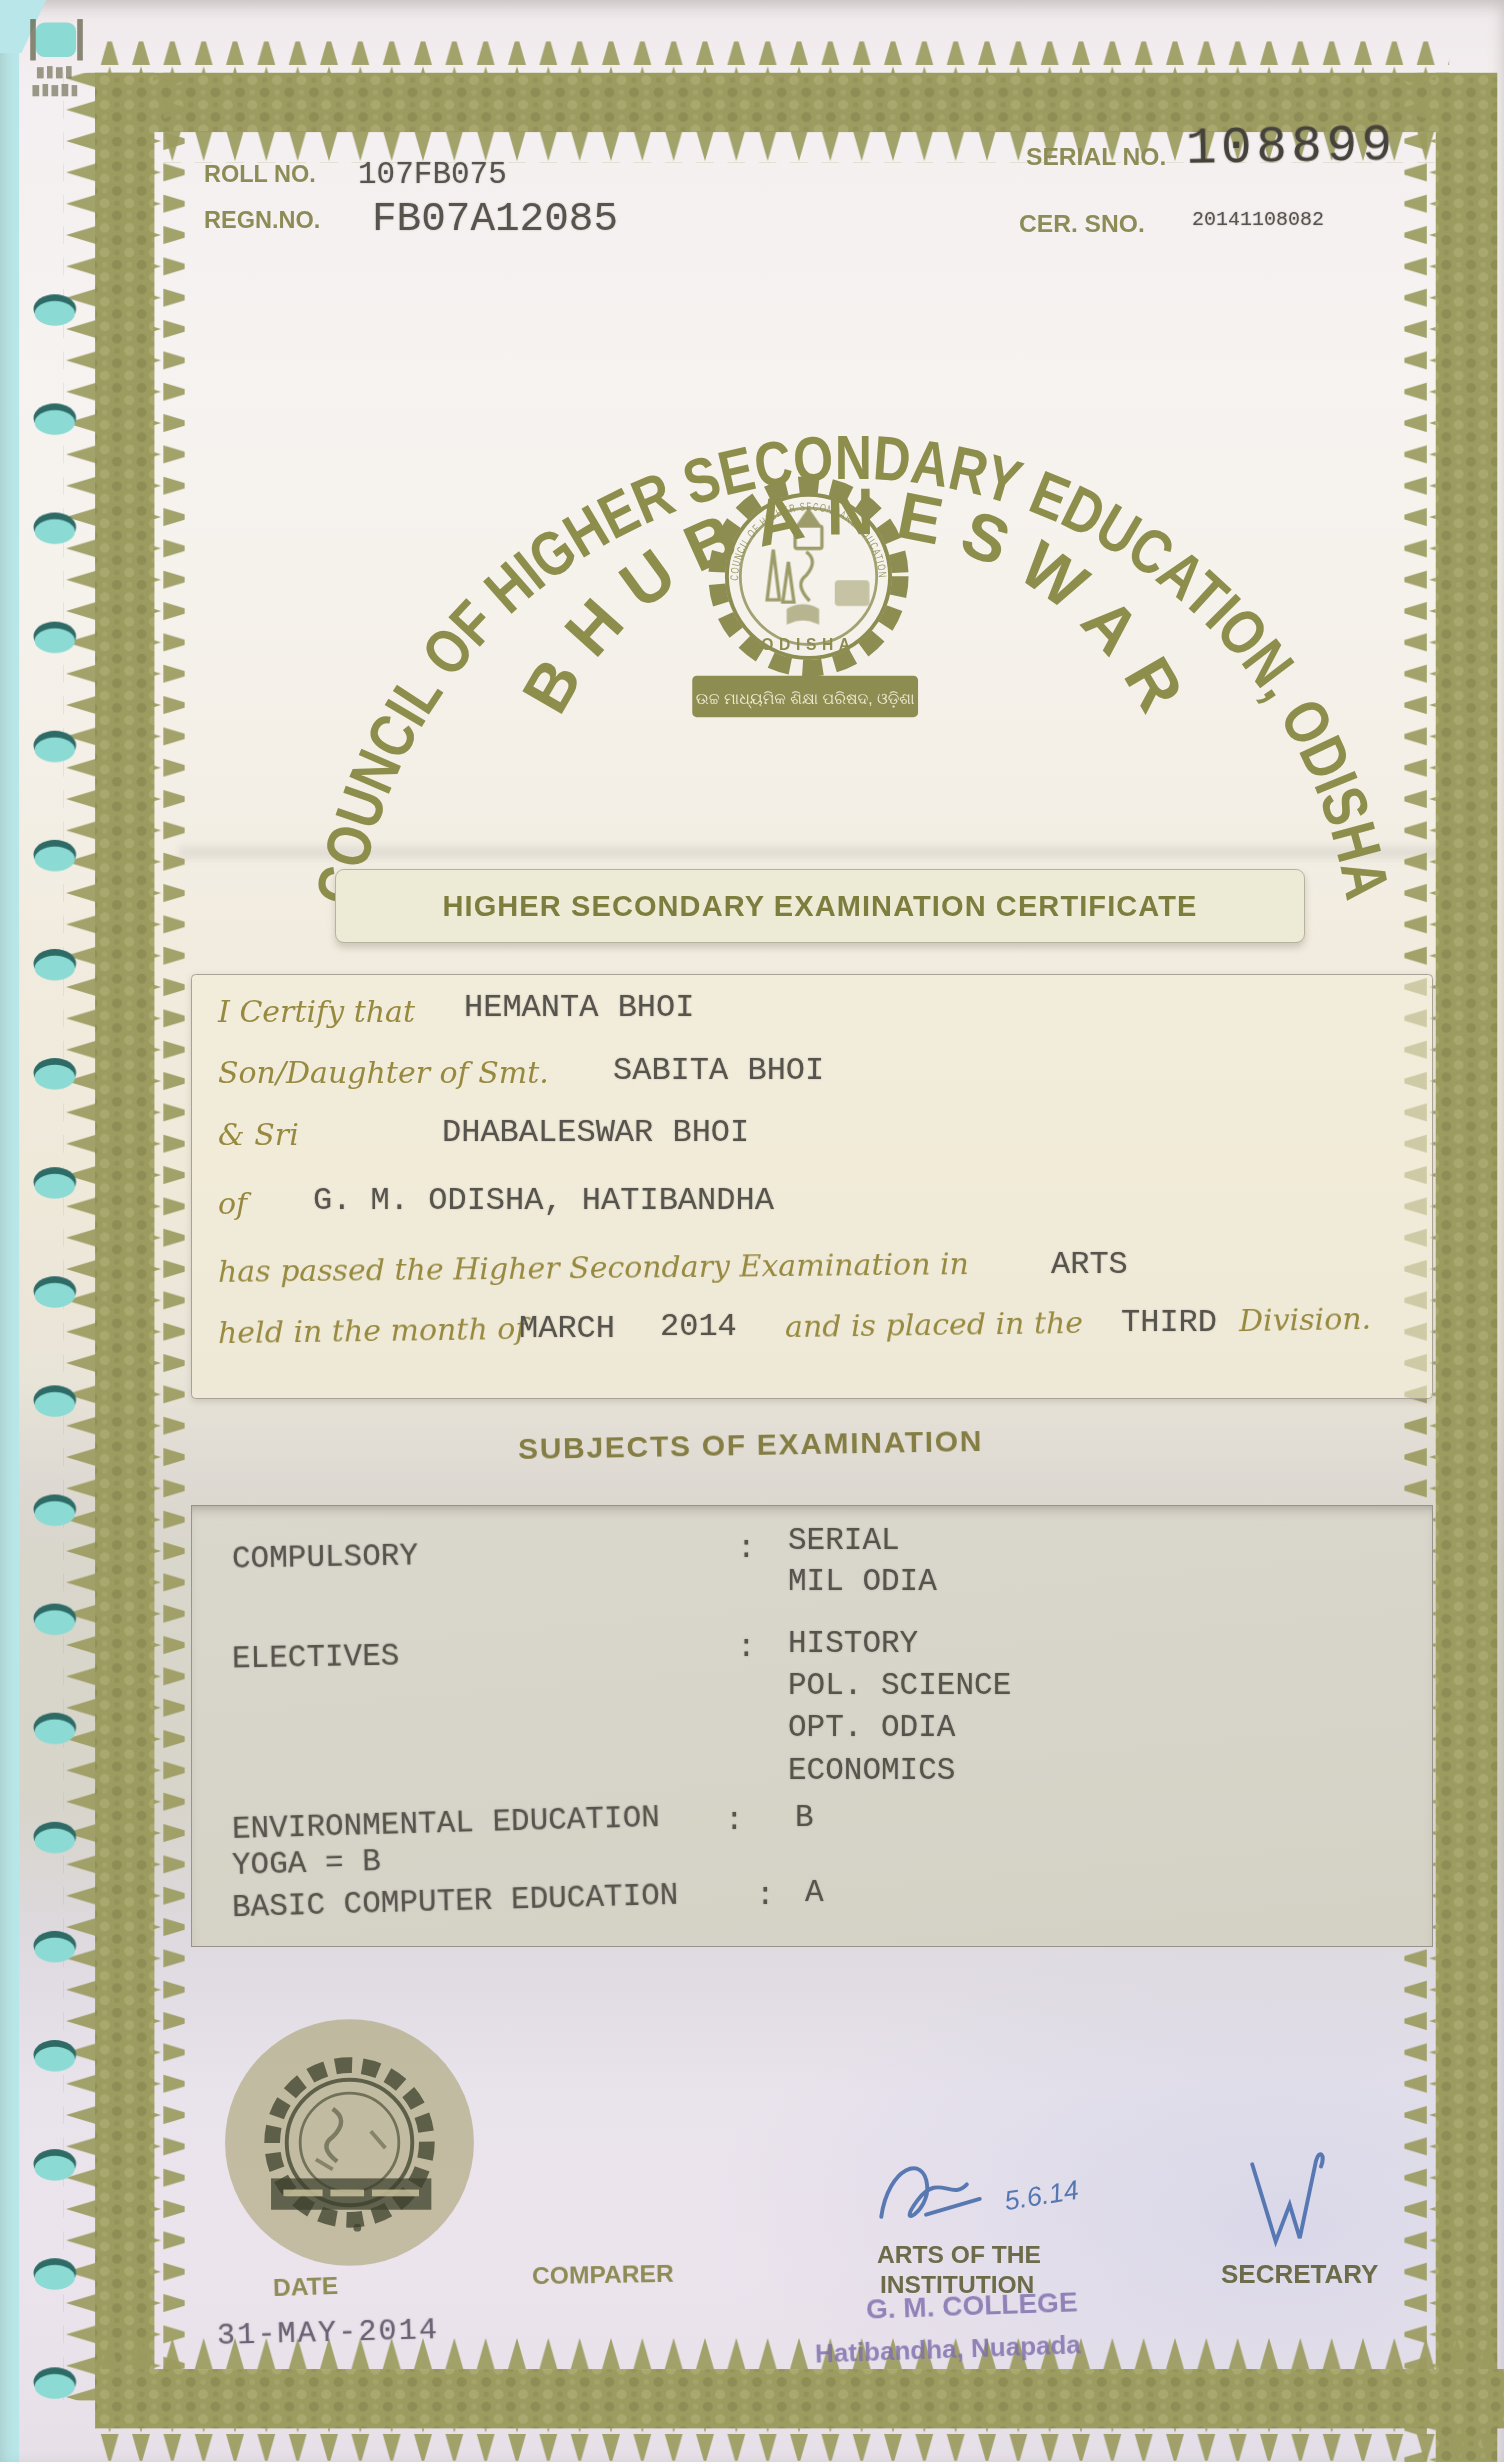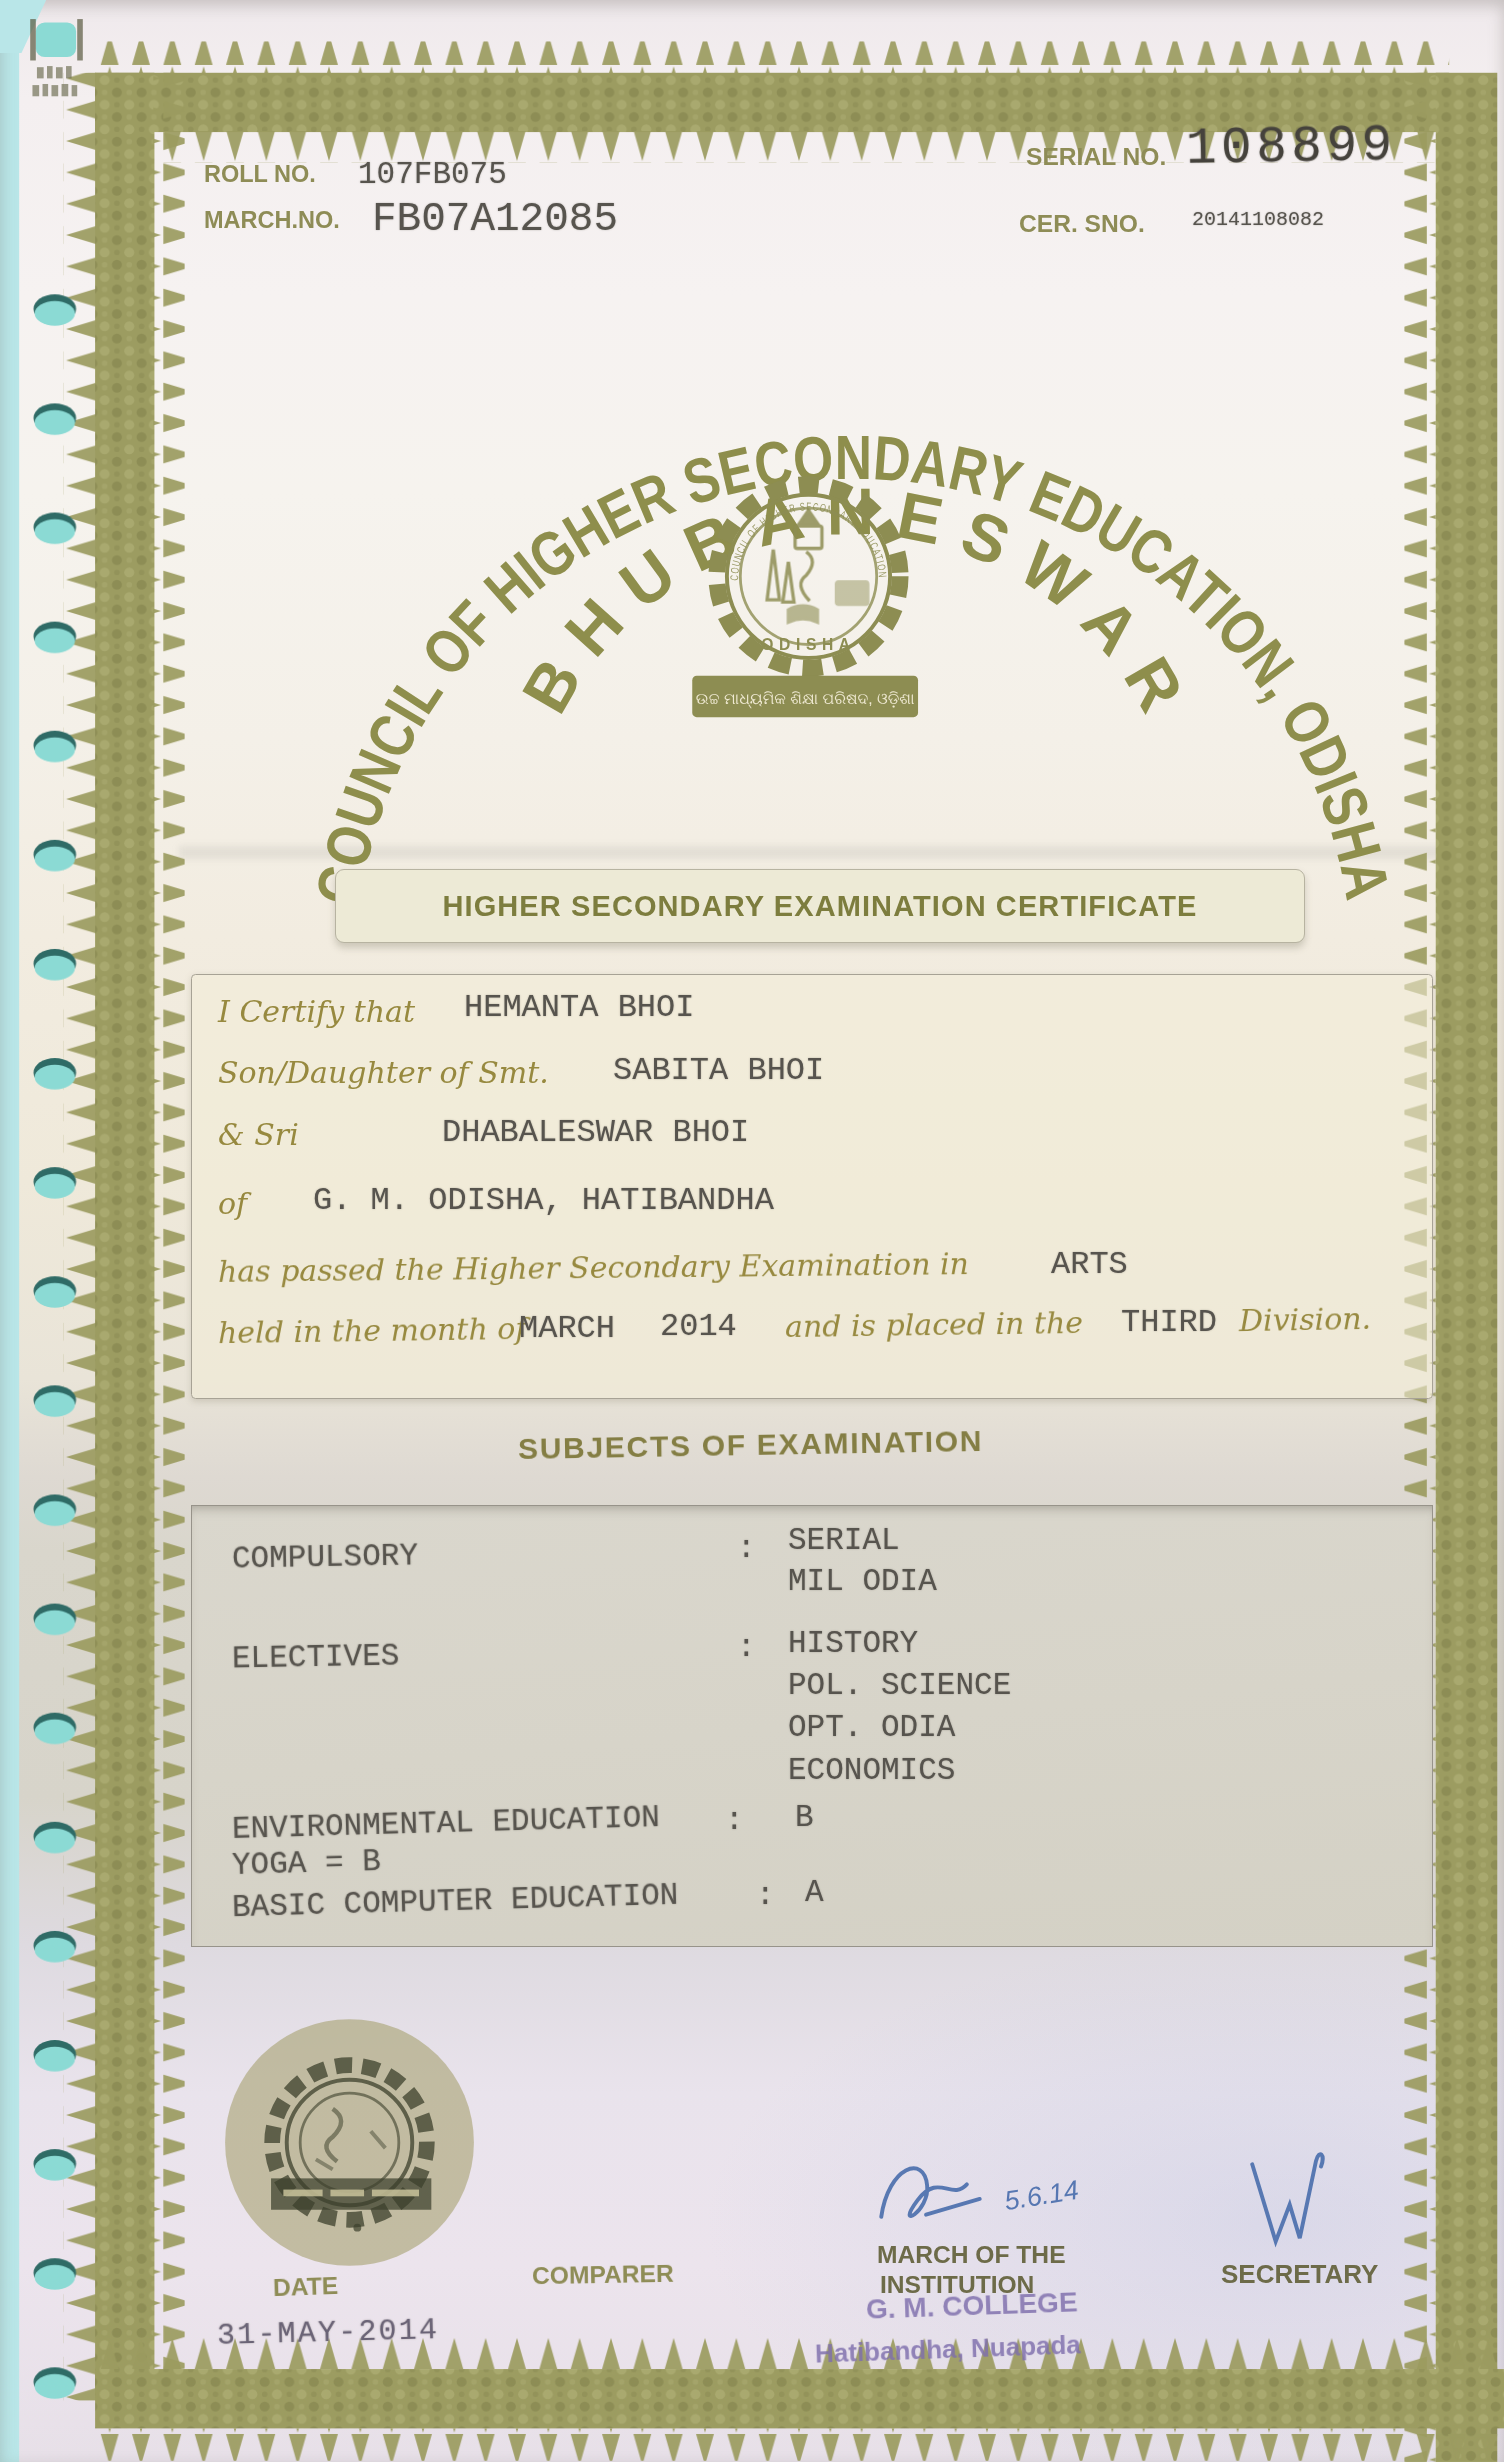--- a/index.html
+++ b/index.html
@@ -108,21 +108,21 @@
           <rect x="76" y="150" width="10" height="22"></rect>
         <rect x="92" y="152" width="12" height="20"></rect>
           <rect x="110" y="150" width="12" height="22"></rect>
         <rect x="128" y="152" width="10" height="20"></rect>
       </g>
     </g>
   </svg>
 
   <div class="abs lab" style="left:204px;top:161px;font-size:23.5px;">ROLL NO.</div>
   <div class="abs mono" style="left:358px;top:157px;font-size:31px;">107FB075</div>
-  <div class="abs lab" style="left:204px;top:207px;font-size:23.5px;">MARCH.NO.</div>
+  <div class="abs lab" style="left:204px;top:207px;font-size:23.5px;">REGN.NO.</div>
   <div class="abs mono" style="left:356px;top:196px;font-size:41px;margin-left:16px;">FB07A12085</div>
   <div class="abs lab" style="left:1026px;top:143px;font-size:24.6px;">SERIAL NO.</div>
   <div class="abs mono" style="left:1186px;top:119px;font-size:51px;letter-spacing:4.5px;color:#45423c;transform:rotate(-1deg);">108899</div>
   <div class="abs lab" style="left:1019px;top:210px;font-size:24.6px;">CER. SNO.</div>
   <div class="abs mono" style="left:1192px;top:208px;font-size:20px;">20141108082</div>
 
   <svg class="abs" style="left:0;top:0;" width="1504" height="1119" viewBox="0 0 2688 2000">
     <defs>
       <path id="arcBig" d="M 640 1630 A 893 893 0 0 1 2410 1630"></path>
       <path id="arcSmall" d="M 985 1320 A 582 582 0 0 1 2065 1320"></path>
@@ -224,21 +224,21 @@
       <rect x="-118" y="84" width="70" height="12" fill="#cfc9a0" opacity="0.8"></rect>
       <rect x="-34" y="84" width="60" height="12" fill="#cfc9a0" opacity="0.8"></rect>
       <rect x="40" y="84" width="84" height="12" fill="#cfc9a0" opacity="0.8"></rect>
     </g>
     <circle cx="14" cy="152" r="7" fill="rgba(60,64,44,0.7)"></circle>
   </svg>
 
   <div class="abs lab" style="left:273px;top:2273px;font-size:24.6px;transform:rotate(-2deg);">DATE</div>
   <div class="abs mono" style="left:217px;top:2316px;font-size:30px;letter-spacing:2.2px;color:#6a6376;transform:rotate(-1.5deg);">31-MAY-2014</div>
   <div class="abs lab" style="left:532px;top:2261px;font-size:24.6px;transform:rotate(-1deg);">COMPARER</div>
-  <div class="abs lab lab-dark" style="left:877px;top:2241px;font-size:24.6px;filter:blur(0.6px);">MARCH OF THE</div>
+  <div class="abs lab lab-dark" style="left:877px;top:2241px;font-size:24.6px;filter:blur(0.6px);">ARTS OF THE</div>
   <div class="abs lab lab-dark" style="left:880px;top:2271px;font-size:24.6px;filter:blur(0.6px);">INSTITUTION</div>
   <div class="abs lab lab-dark" style="left:1221px;top:2259px;font-size:26px;">SECRETARY</div>
 
   <div class="abs stamp" style="left:866px;top:2290px;font-size:28px;transform:rotate(-2deg);">G. M. COLLEGE</div>
   <div class="abs stamp" style="left:815px;top:2334px;font-size:26px;transform:rotate(-2deg);">Hatibandha, Nuapada</div>
 
   <svg class="abs" style="left:0;top:0;" width="1504" height="2462" viewBox="0 0 2688 4400">
     <g stroke="#3f66a8" stroke-width="7" fill="none" opacity="0.85" stroke-linecap="round">
       <path d="M 1575 3962 C 1588 3872 1652 3850 1657 3906 C 1662 3952 1598 3988 1640 3932 C 1678 3882 1700 3934 1728 3904 M 1655 3958 l 96 -28"></path>
       <path d="M 2238 3868 L 2280 4006 L 2305 3940 L 2323 4000 L 2352 3862 C 2358 3840 2369 3851 2361 3872"></path>

